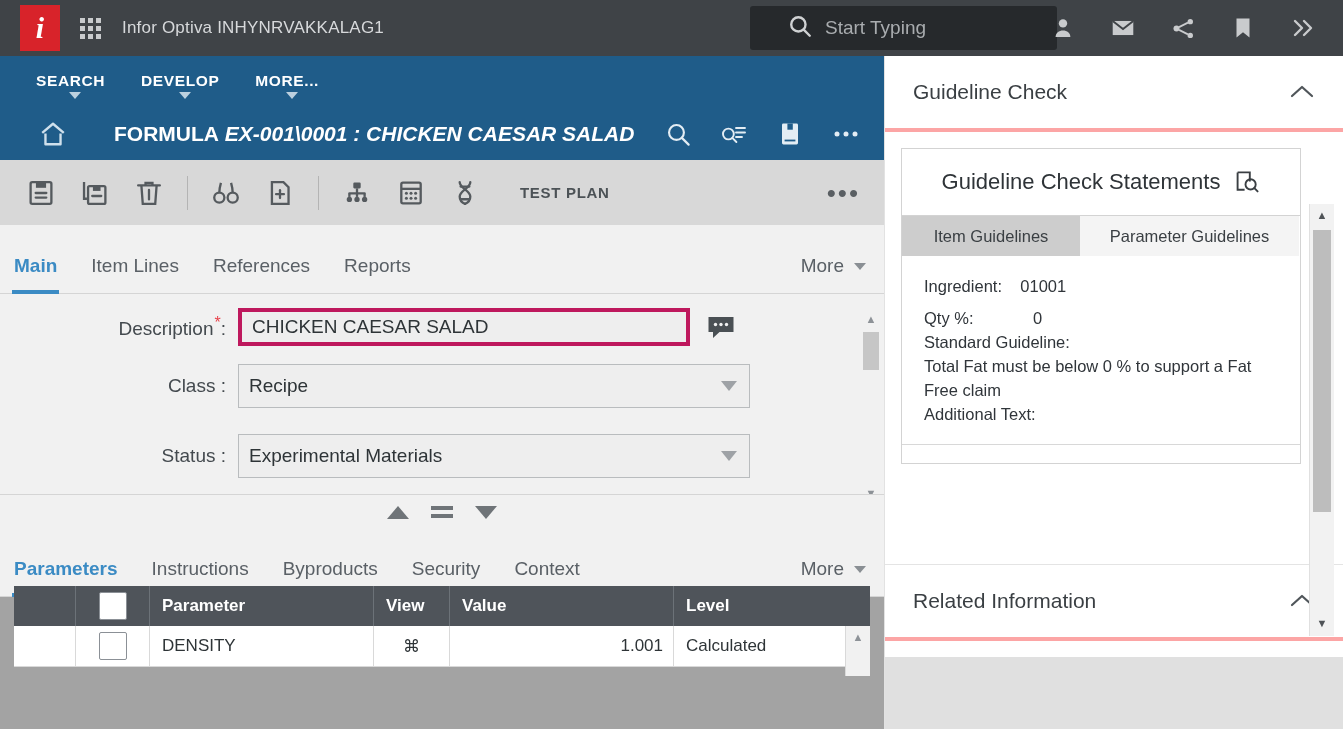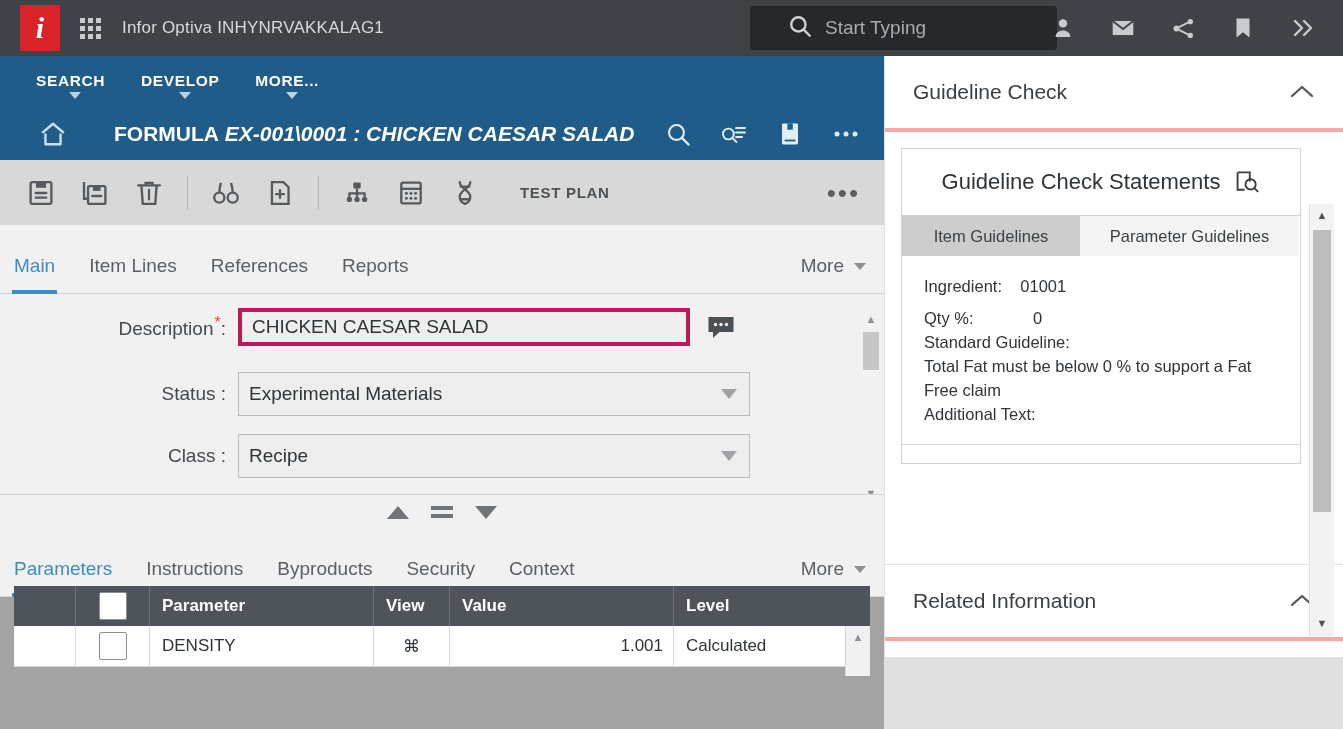--- a/index.html
+++ b/index.html
@@ -77,21 +77,21 @@
   .testplan { margin-left: 28px; font-size: 15px; font-weight: bold; letter-spacing: .7px; color: #4c5256; cursor: pointer; }
   .tb-more { position: absolute; right: 24px; top: 50%; transform: translateY(-50%);
     color: #5a5f63; font-size: 26px; line-height: 0; letter-spacing: 2px; cursor: pointer; }
 
   
   .content { position: absolute; left: 0; top: 225px; width: 884px; height: 504px; background: #f1f1f1; }
 
   .tabbar { position: relative; height: 68px; border-bottom: 1px solid #d5d5d5; background: #f1f1f1; }
   .tabs { display: flex; align-items: flex-end; height: 68px; }
   .tab { position: relative; font-size: 19px; color: #5a6066; padding: 0 0 16px 0; margin-left: 34px; cursor: pointer; white-space: nowrap; }
-  .tab:first-child { margin-left: 14px; }
+  .tab:first-child { margin-left: 14px; font-weight: bold; }
   .tab.active { color: #3b8bc4; }
   .tab.active::after { content: ""; position: absolute; left: -2px; right: -2px; bottom: -1px; height: 4px; background: #3b8bc4; }
   .tab-more { position: absolute; right: 18px; bottom: 16px; font-size: 19px; color: #5a6066; display: flex; align-items: center; cursor: pointer; }
   .tab-more .caret-g { width: 0; height: 0; margin-left: 10px;
     border-left: 6px solid transparent; border-right: 6px solid transparent; border-top: 7px solid #8a8f94; }
 
   .form-area { position: relative; height: 200px; background: #f1f1f1; }
   .formrow { display: flex; align-items: center; margin-top: 8px; }
   .flabel { width: 226px; text-align: right; font-size: 19px; color: #444a4f; padding-right: 12px; white-space: nowrap; }
   .req { color: #e8424b; font-size: 16px; vertical-align: super; margin-left: 1px; }
@@ -421,32 +421,32 @@
         <span class="note-icon">
           <svg width="30" height="26" viewBox="0 0 30 26" fill="currentColor">
             <path d="M2.5 3h25v15h-14l-6.5 6v-6h-4.5z"></path>
             <circle cx="9.5" cy="10.5" r="1.7" fill="#f1f1f1"></circle>
             <circle cx="15" cy="10.5" r="1.7" fill="#f1f1f1"></circle>
             <circle cx="20.5" cy="10.5" r="1.7" fill="#f1f1f1"></circle>
           </svg>
         </span>
       </div>
 
+      <div class="formrow" style="margin-top:18px;">
+        <div class="flabel">Class :</div>
+        <div class="fselect">
+          <span>Recipe</span>
+          <span class="caret-s"></span>
+        </div>
+      </div>
+
       <div class="formrow" style="margin-top:26px;">
         <div class="flabel">Status :</div>
         <div class="fselect">
           <span>Experimental Materials</span>
-          <span class="caret-s"></span>
-        </div>
-      </div>
-
-      <div class="formrow" style="margin-top:18px;">
-        <div class="flabel">Class :</div>
-        <div class="fselect">
-          <span>Recipe</span>
           <span class="caret-s"></span>
         </div>
       </div>
 
       <div class="form-scroll">
         <div class="fs-arrow">▲</div>
         <div class="fs-thumb"></div>
         <div class="fs-arrow" style="position:absolute;bottom:4px;left:0;width:26px;">▼</div>
       </div>
     </div>

